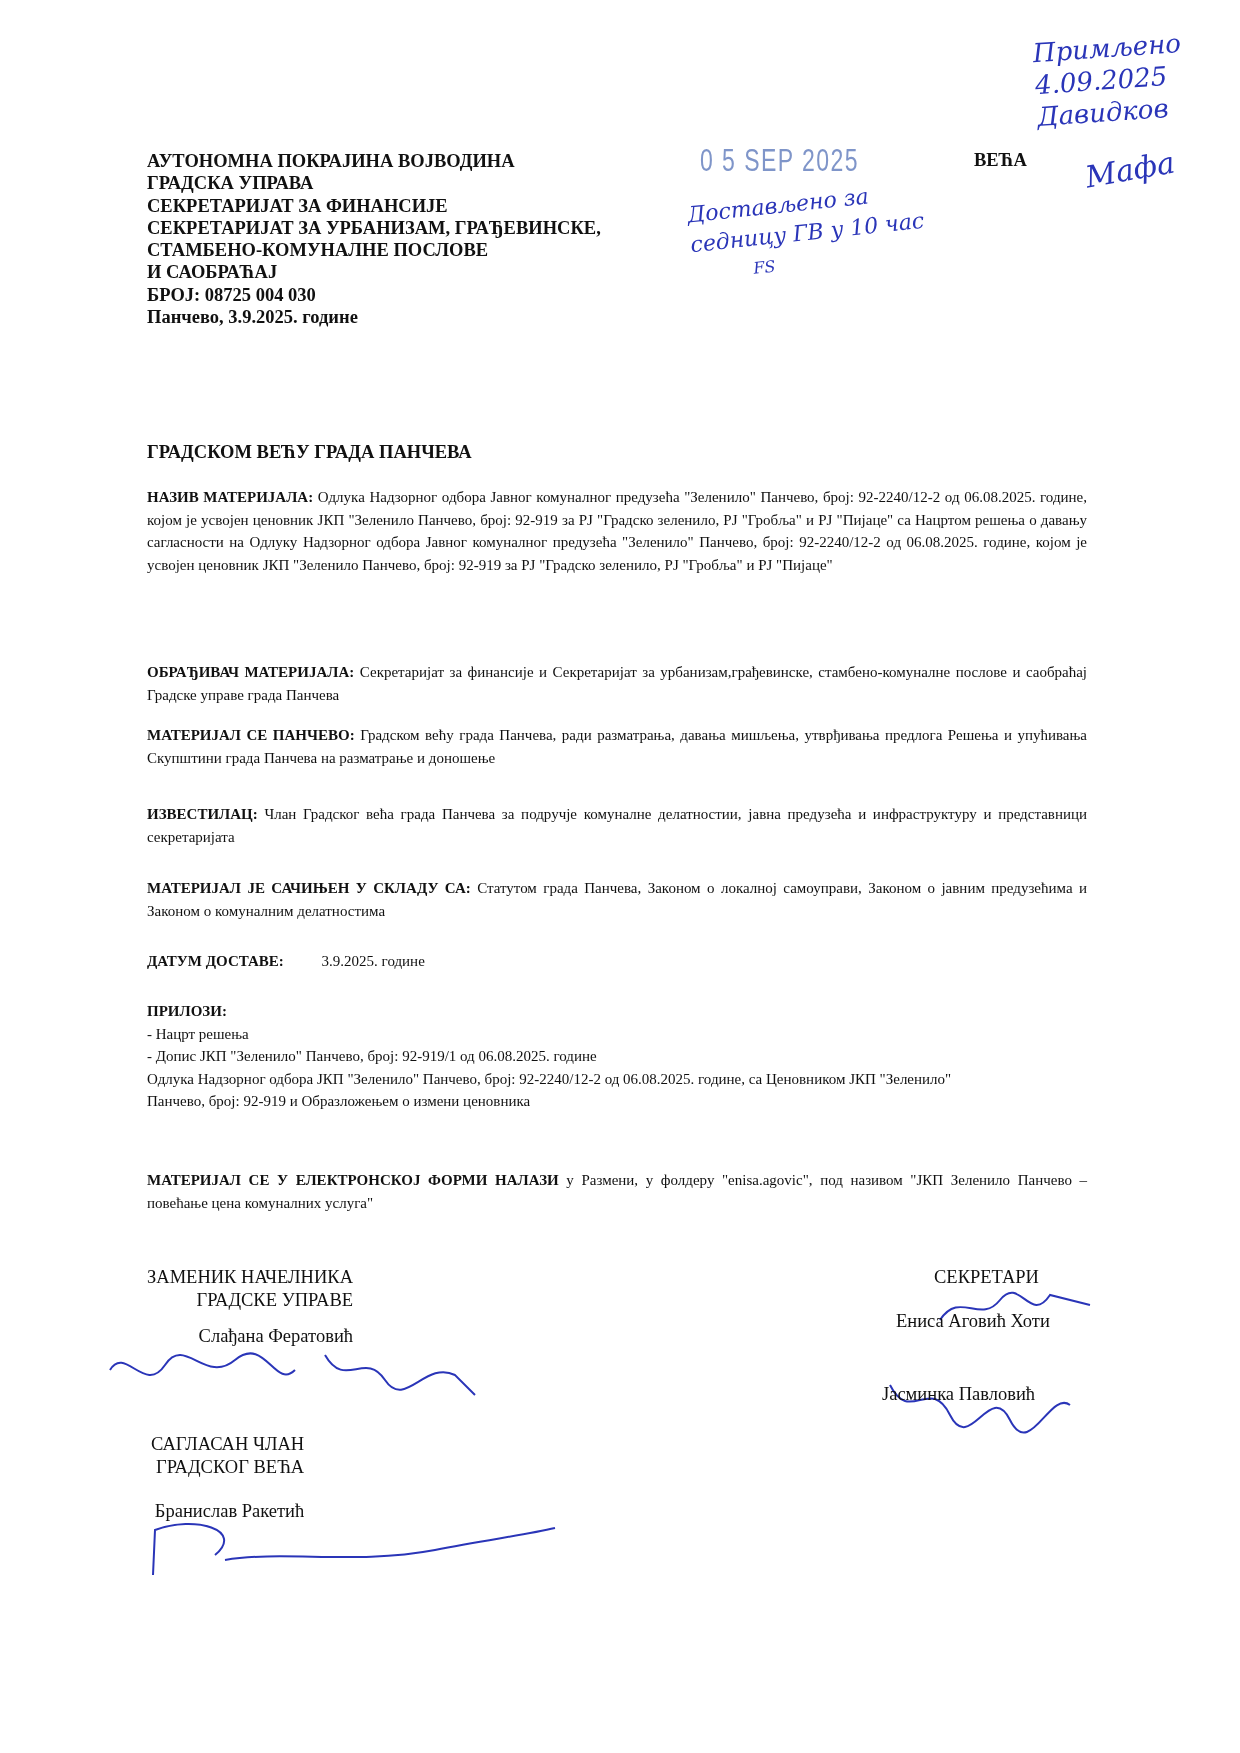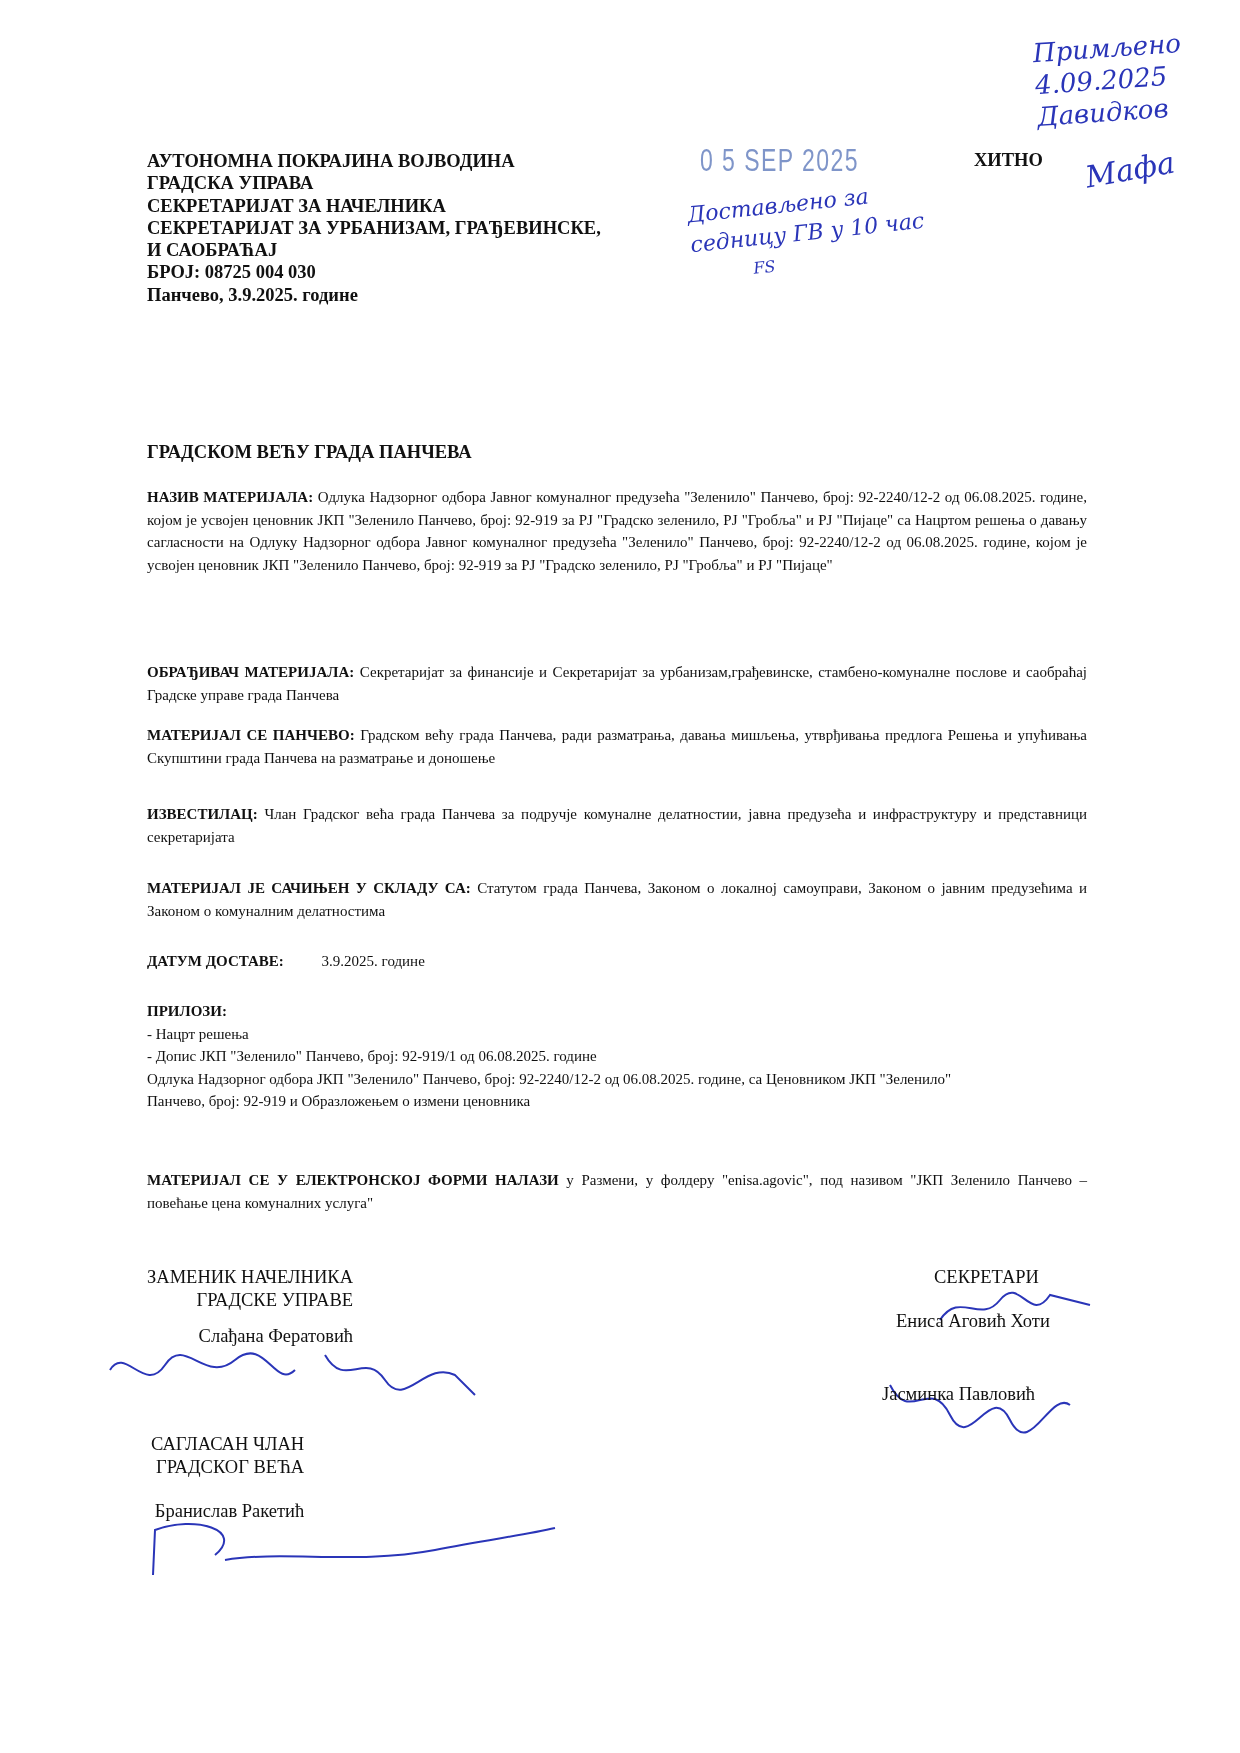--- a/index.html
+++ b/index.html
@@ -19,29 +19,30 @@
   .body b { font-weight: bold; }
   .addressee { left: 147px; top: 442px; font-weight: bold; font-size: 18.5px; }
   .sig-block { font-weight: normal; font-size: 18.5px; line-height: 22.5px; text-align: right; }
 </style>
 </head>
 <body>
 
 <div class="abs hdr">
   <div>АУТОНОМНА ПОКРАЈИНА ВОЈВОДИНА</div>
   <div>ГРАДСКА УПРАВА</div>
-  <div>СЕКРЕТАРИЈАТ ЗА НАЧЕЛНИКА</div>
+  <div>СЕКРЕТАРИЈАТ ЗА ФИНАНСИЈЕ</div>
   <div>СЕКРЕТАРИЈАТ ЗА УРБАНИЗАМ, ГРАЂЕВИНСКЕ,</div>
+  <div>СТАМБЕНО-КОМУНАЛНЕ ПОСЛОВЕ</div>
   <div>И САОБРАЋАЈ</div>
   <div>БРОЈ: 08725 004 030</div>
   <div>Панчево, 3.9.2025. године</div>
 </div>
 
 <div class="abs stamp">0 5 SEP 2025</div>
-<div class="abs urgent">ХИТНО</div>
+<div class="abs urgent">ВЕЋА</div>
 
 <div class="abs hw hw1">
   <div>Примљено</div>
   <div>4.09.2025</div>
   <div>Давидков</div>
 </div>
 <div class="abs hw hw3">Мафа</div>
 <div class="abs hw hw2">
   <div>Достављено за</div>
   <div>седницу ГВ у 10 час</div>

